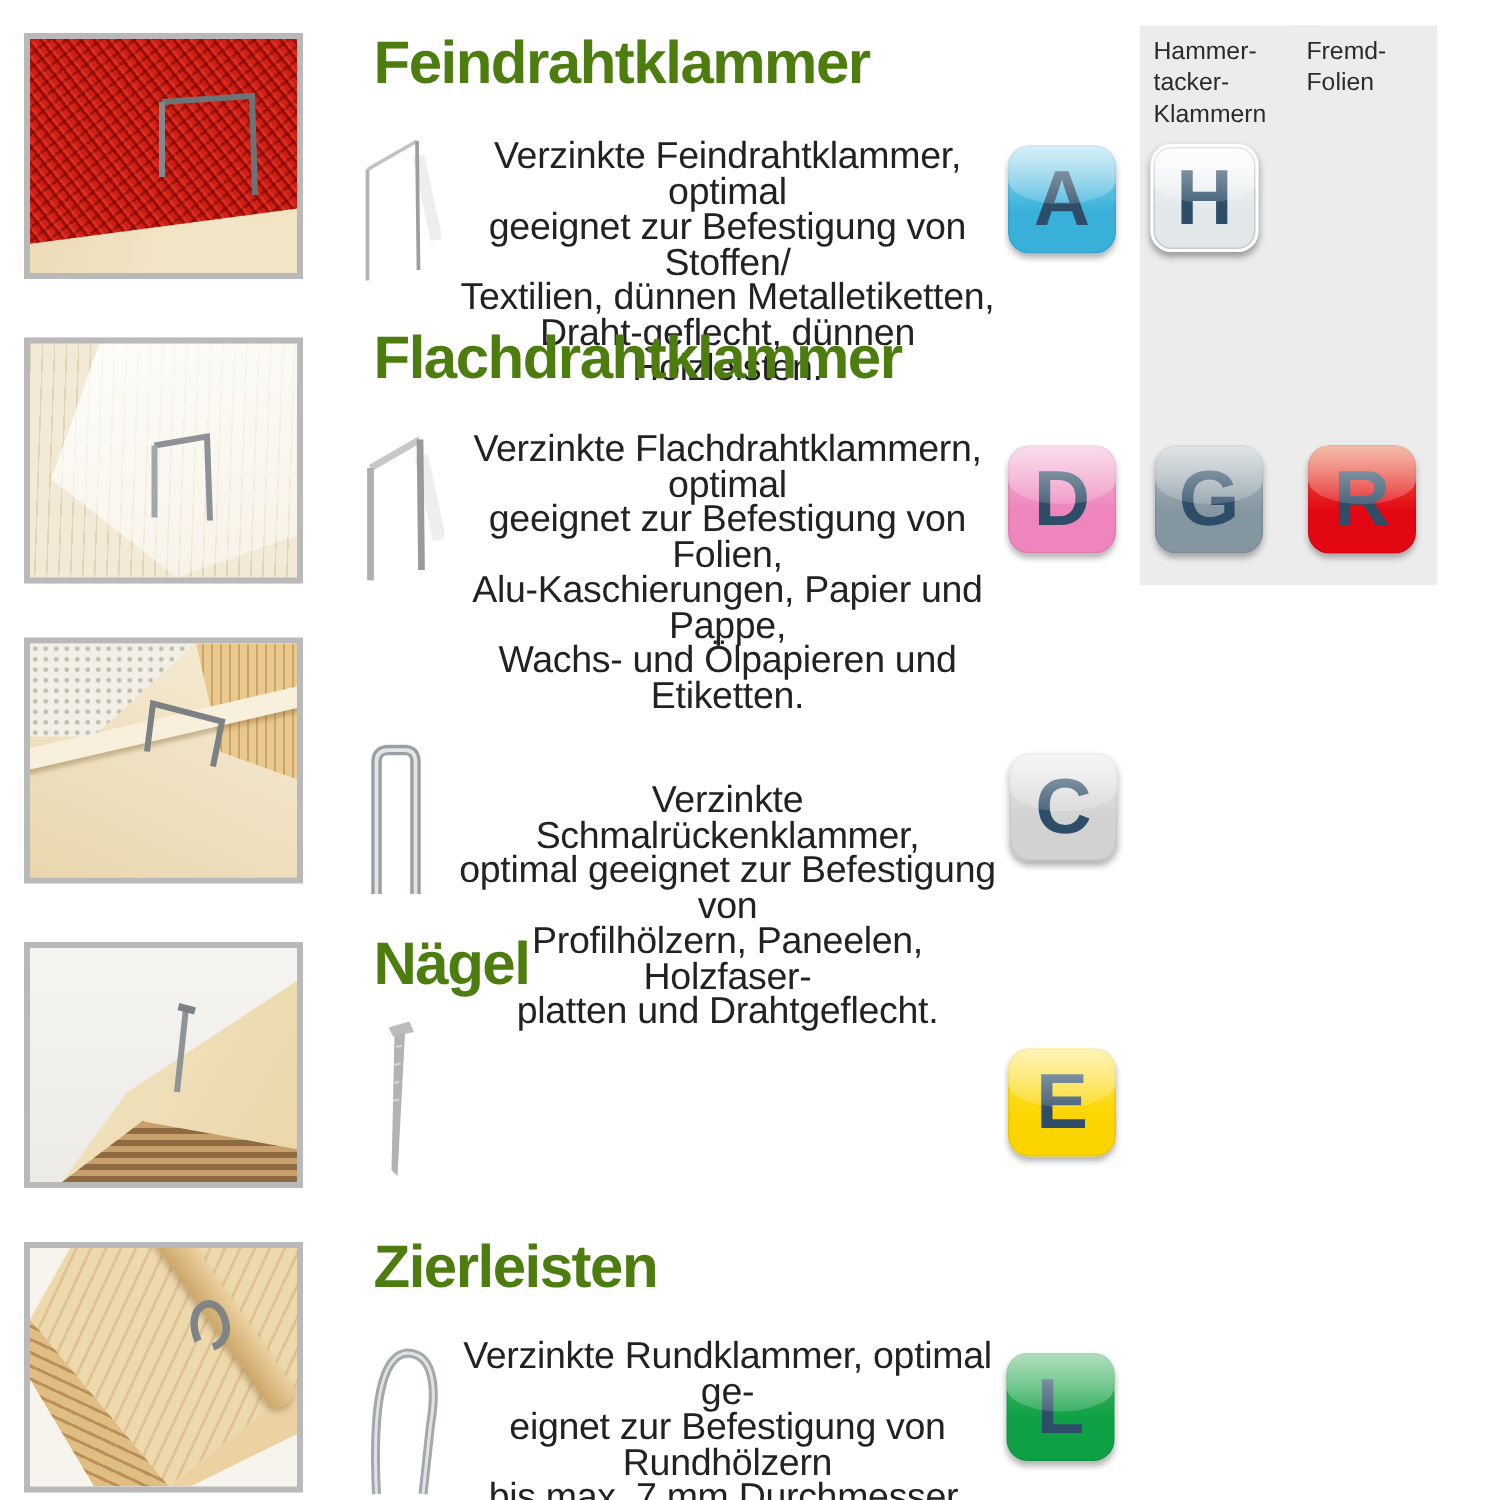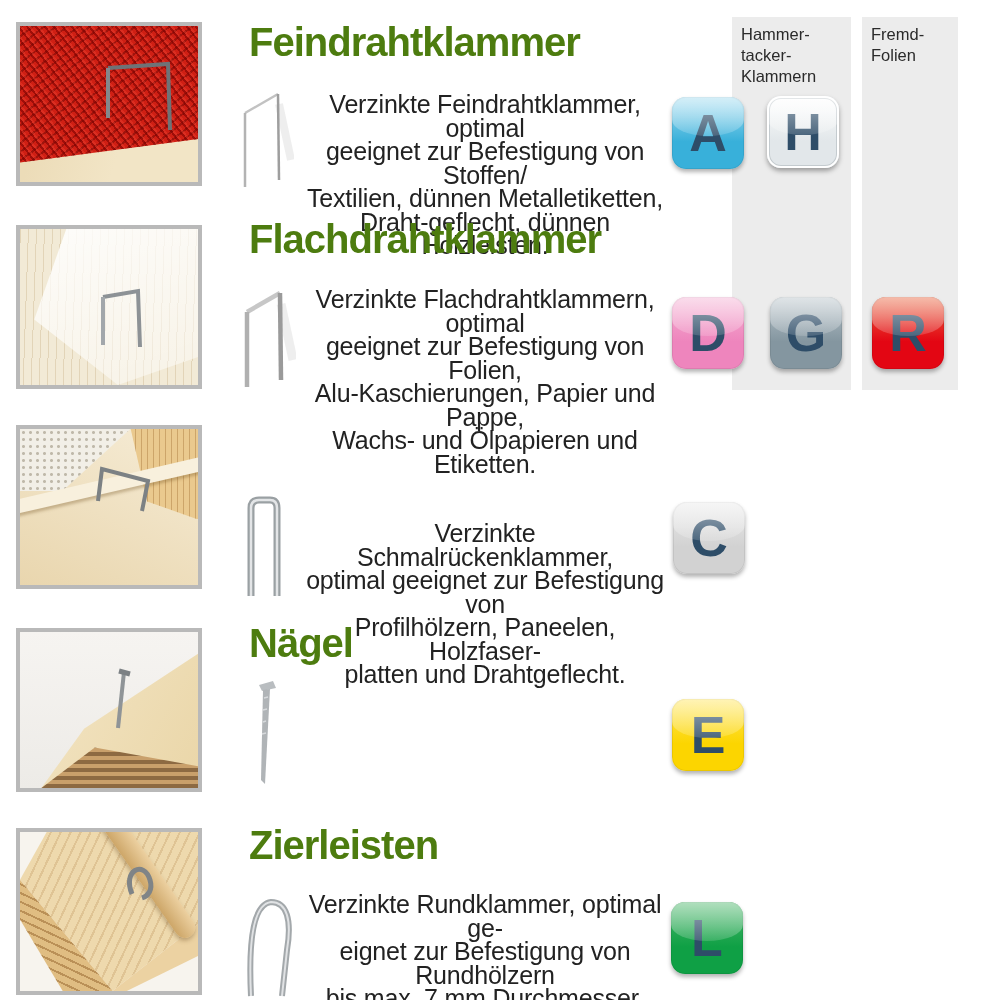--- a/index.html
+++ b/index.html
@@ -52,21 +52,21 @@
   .desc{position:absolute;left:305px;width:360px;font-size:25px;line-height:23.5px;
         letter-spacing:-0.2px;color:#222;white-space:pre-line;text-align:center;}
   .d1{top:93px}.d2{top:288px}.d3{top:522px}.d4{top:698px}.d5{top:893px}
 
   .glyph{position:absolute;}
   .i1{left:232px;top:86px}.i2{left:234px;top:284px}.i3{left:240px;top:492px}
   .i4{left:254px;top:678px}.i5{left:237px;top:892px}
 
   
   .gcol{position:absolute;top:17px;height:373px;background:#ececec;}
-  .c1{left:732px;width:119px}.c2{left:862px;width:96px}
+  .c1{left:760px;width:119px}.c2{left:862px;width:96px}
   .gcol .hdr{padding:7px 4px 0 9px;font-size:16.5px;line-height:21px;color:#2b2b2b;white-space:pre-line;}
 
   
   .badge{position:absolute;width:72px;height:72px;border-radius:14px;overflow:hidden;
          background:linear-gradient(to bottom,var(--c1),var(--c2) 62%);
          box-shadow:0 3px 4px rgba(0,0,0,.3), inset 0 0 0 1px rgba(0,0,0,.07);
          display:flex;align-items:center;justify-content:center;}
   .badge::before{content:'';position:absolute;top:0;left:0;right:0;height:54%;z-index:2;
          background:linear-gradient(rgba(255,255,255,.55),rgba(255,255,255,.15));
          border-radius:13px 13px 50% 50% / 13px 13px 42% 42%;}

